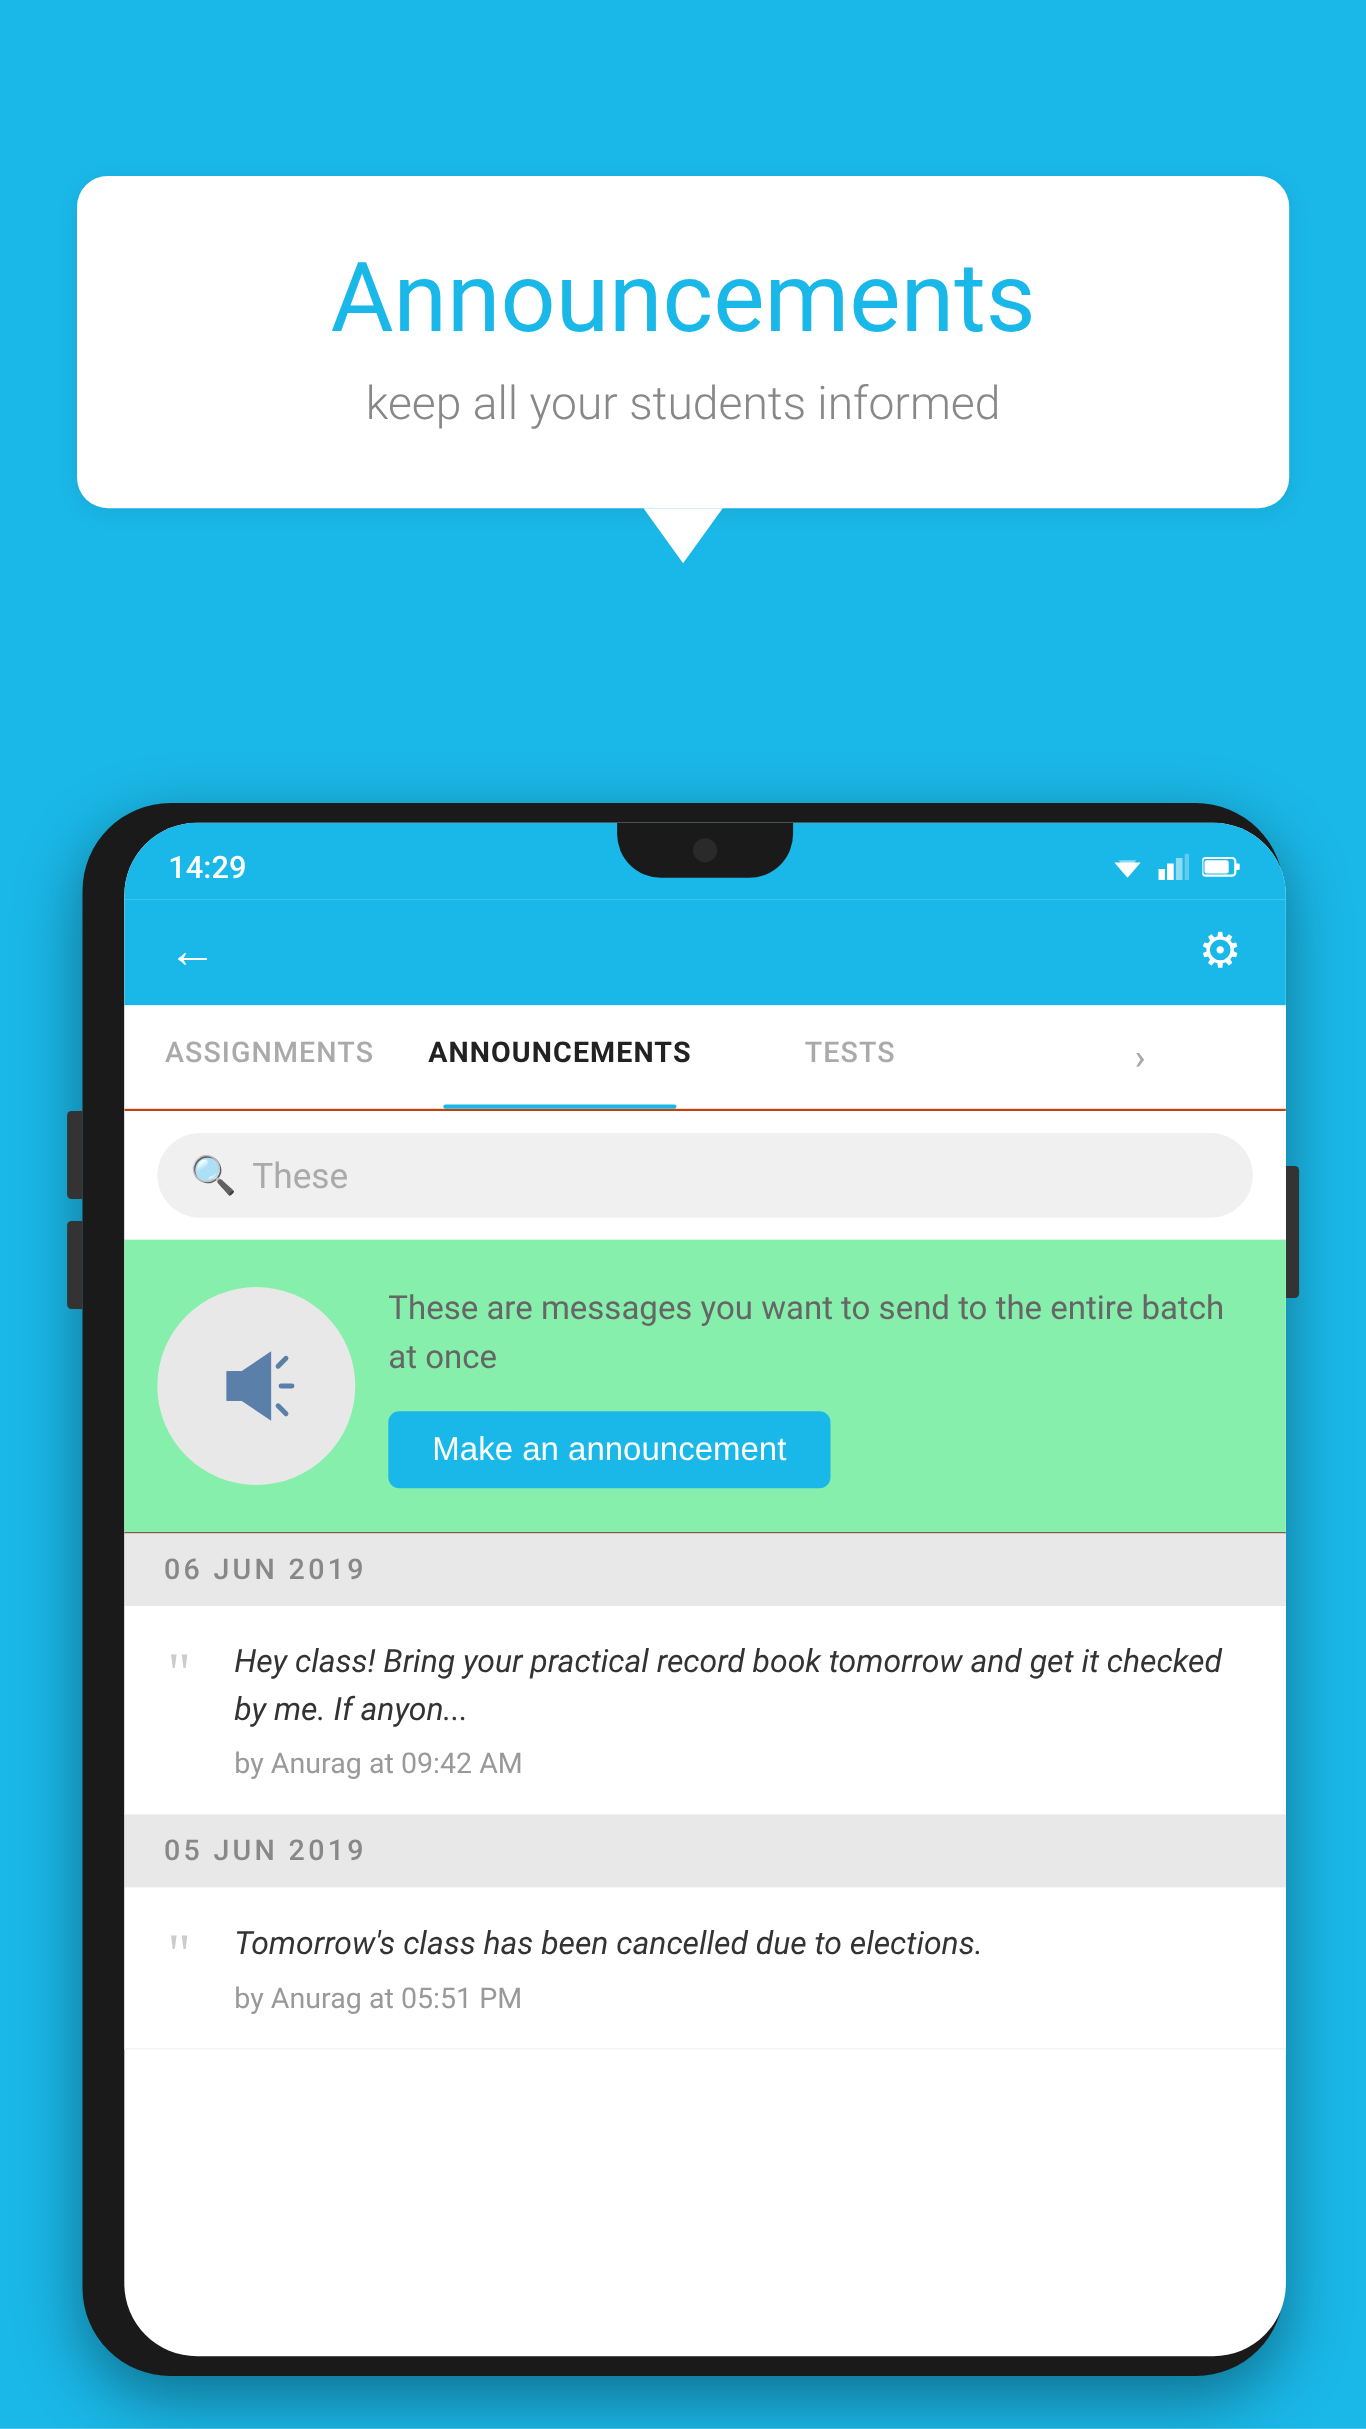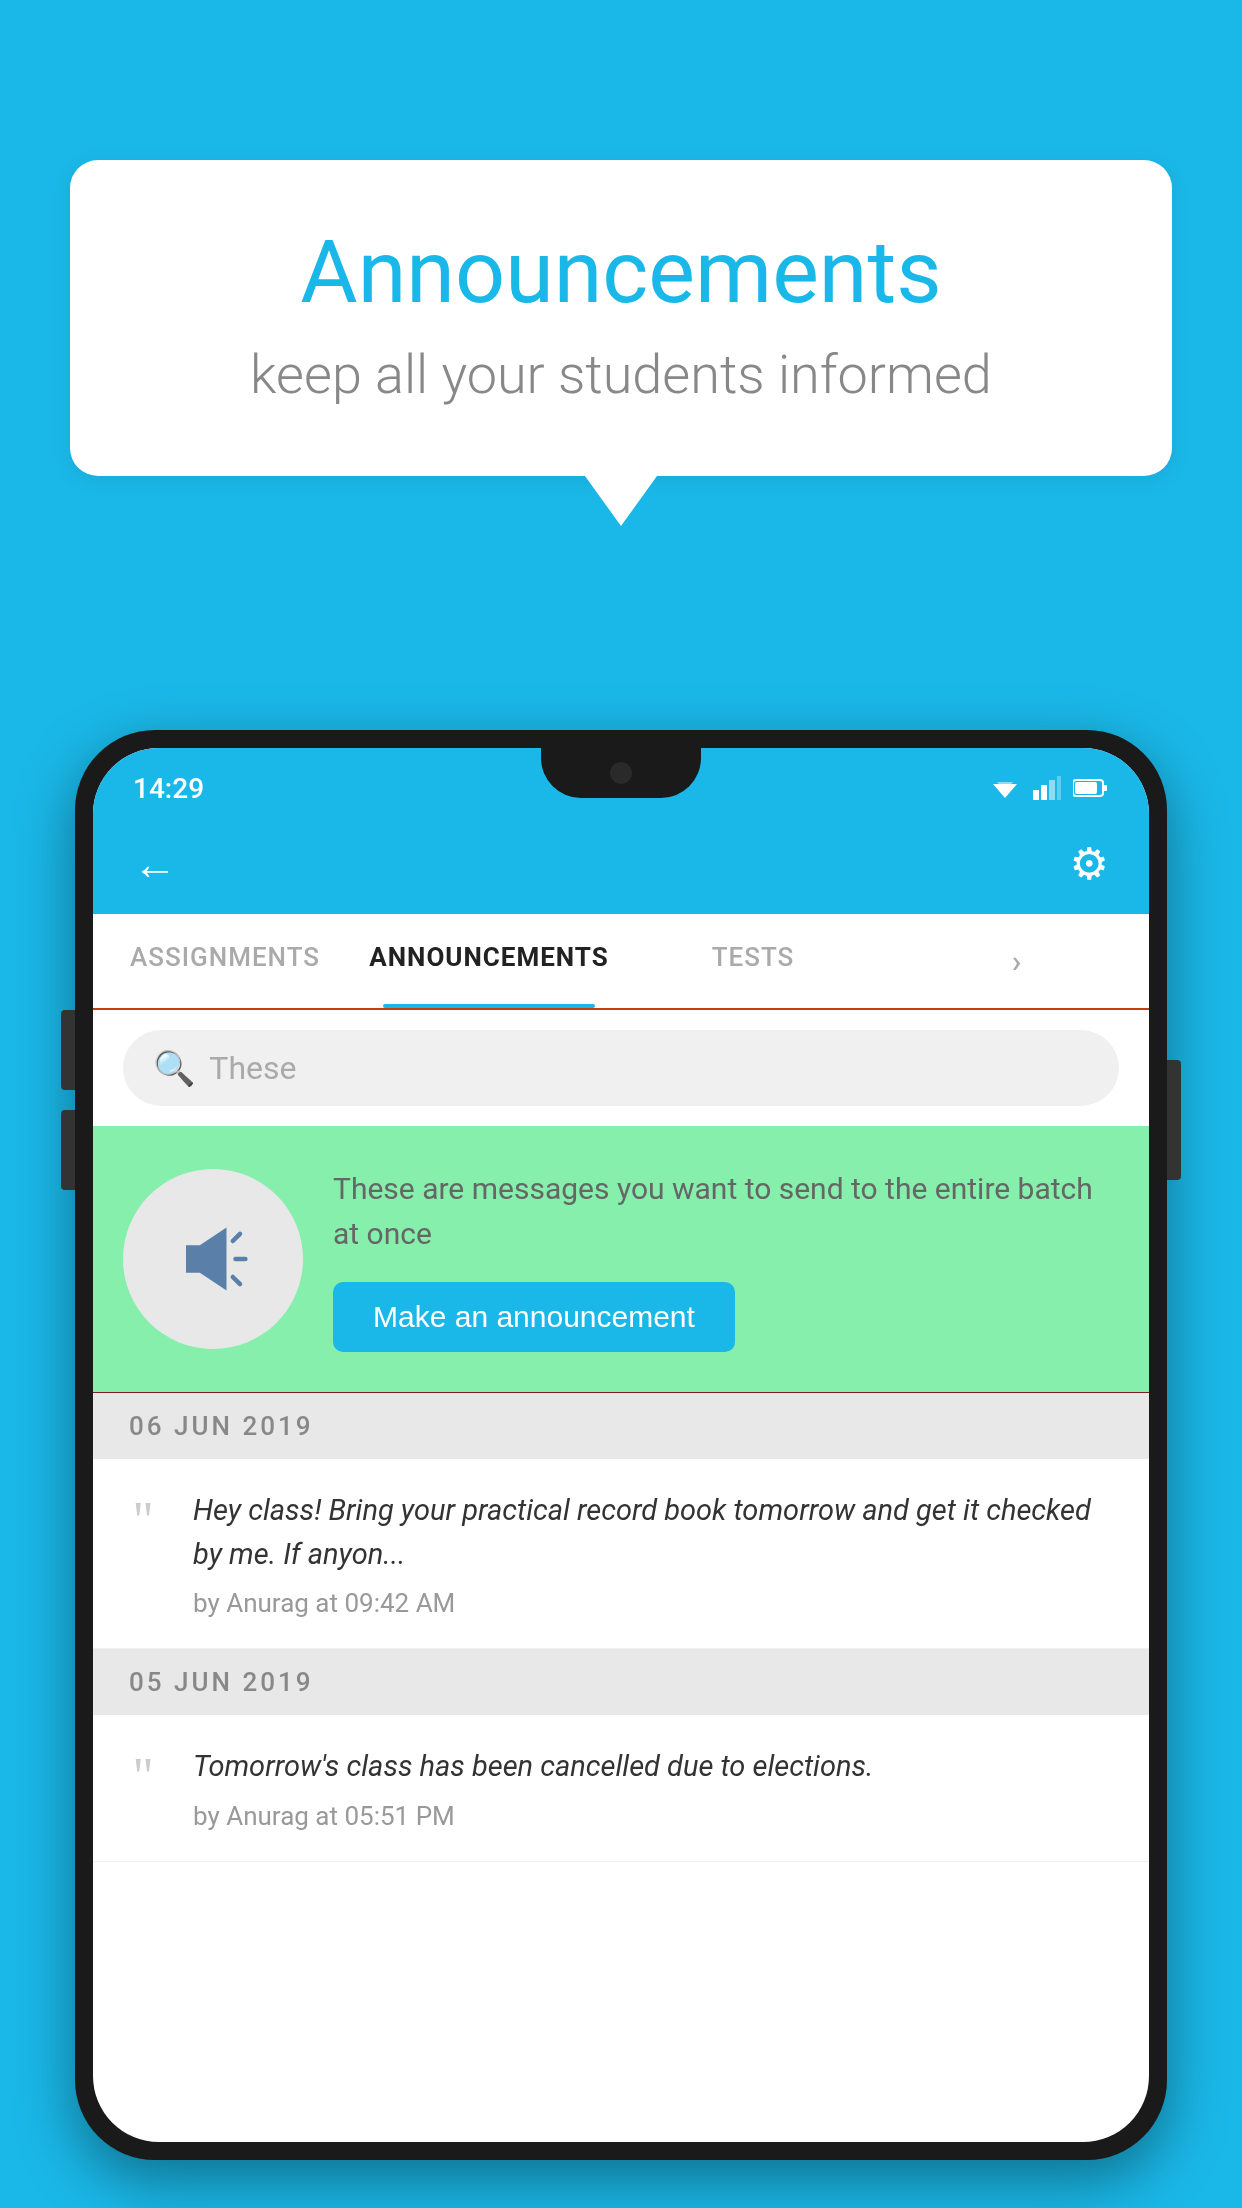--- a/index.html
+++ b/index.html
@@ -34,21 +34,21 @@
     }
 
     .speech-bubble-title {
       font-size: 88px;
       color: #1ab8e8;
       font-weight: 400;
       margin-bottom: 20px;
     }
 
     .speech-bubble-subtitle {
-      font-size: 54px;
+      font-size: 42px;
       color: #888;
       font-weight: 300;
     }
 
     .speech-bubble-arrow {
       width: 0;
       height: 0;
       border-left: 36px solid transparent;
       border-right: 36px solid transparent;
       border-top: 50px solid white;
@@ -103,20 +103,21 @@
       border-radius: 0 4px 4px 0;
     }
 
     .phone-inner {
       background: white;
       border-radius: 66px;
       width: 100%;
       height: 100%;
       overflow: hidden;
       position: relative;
+      margin-left: 20px;
     }
 
     
     .phone-notch {
       position: absolute;
       top: 0;
       left: 50%;
       transform: translateX(-50%);
       width: 160px;
       height: 50px;

